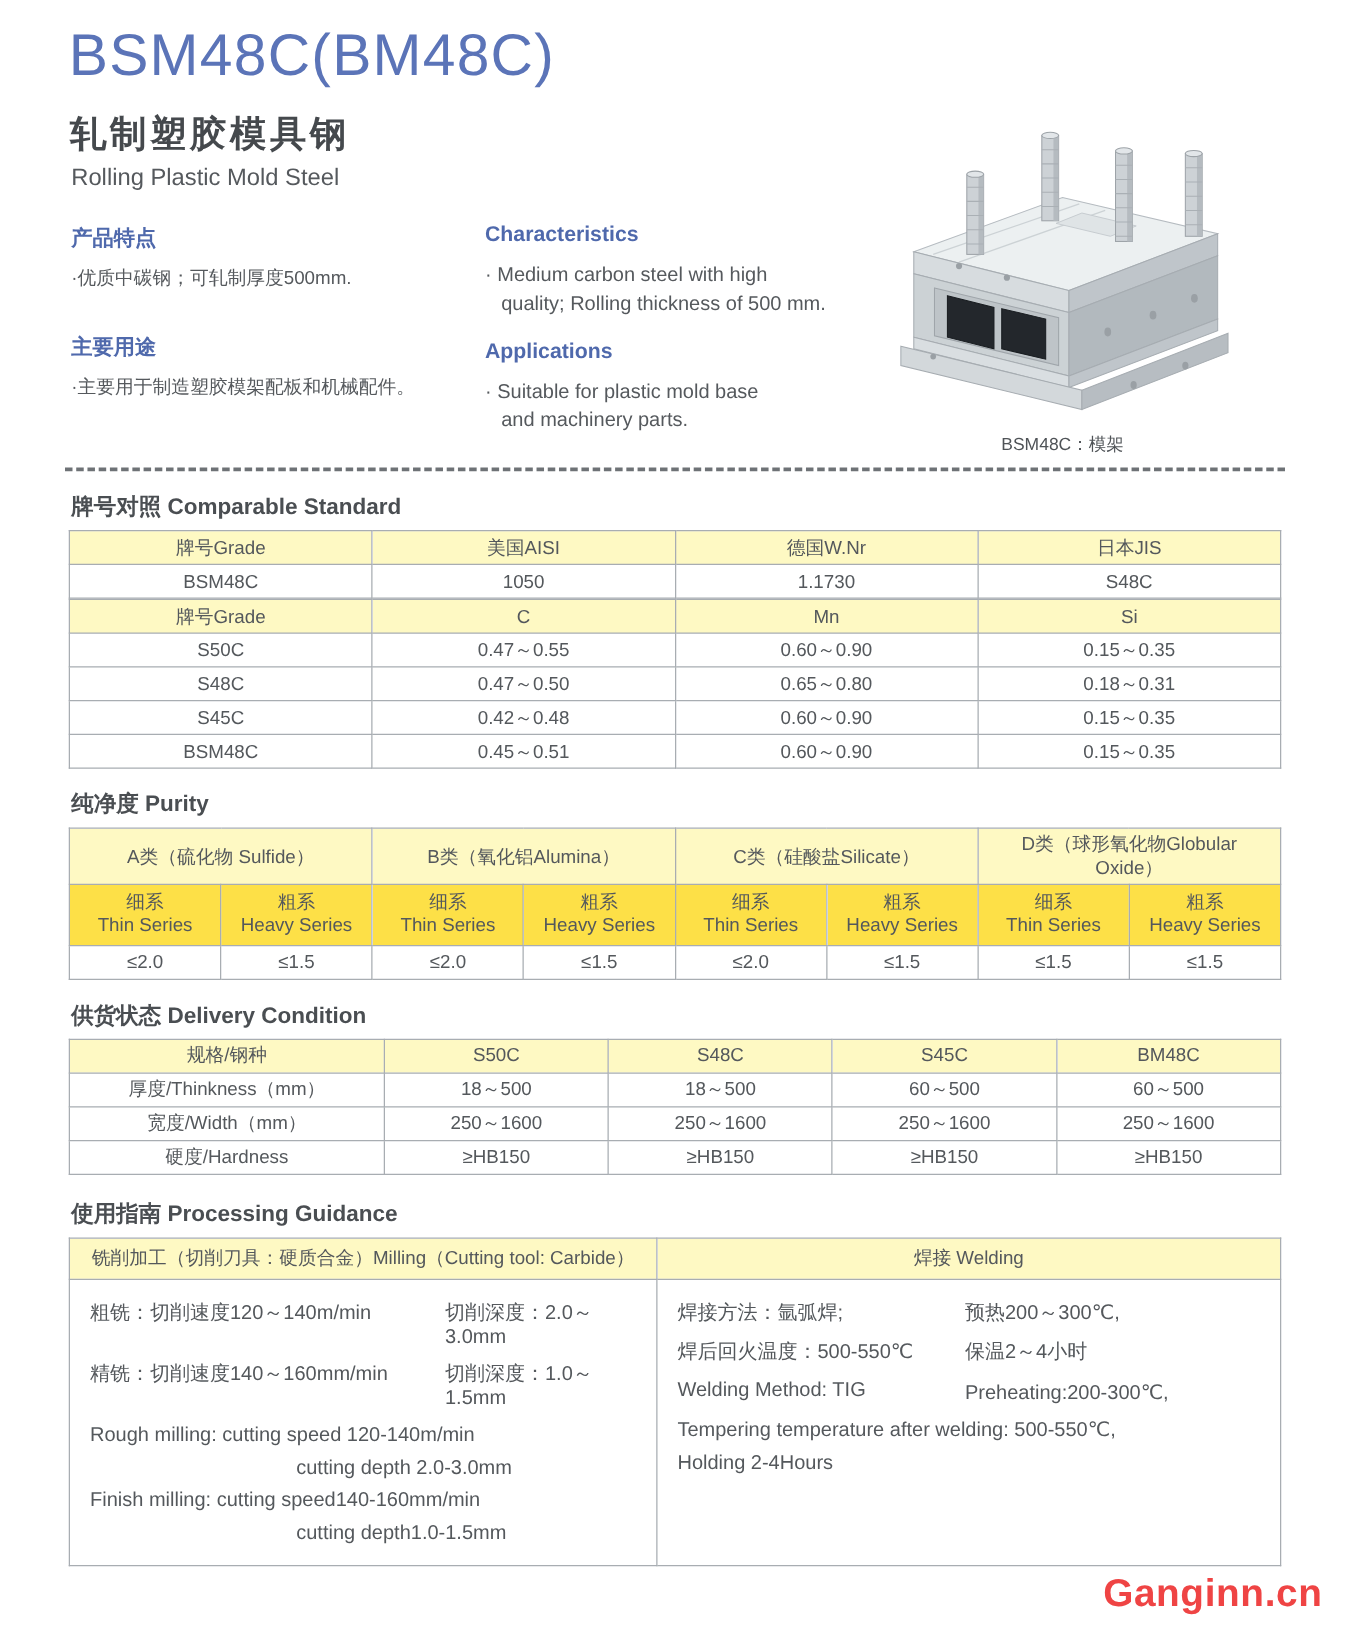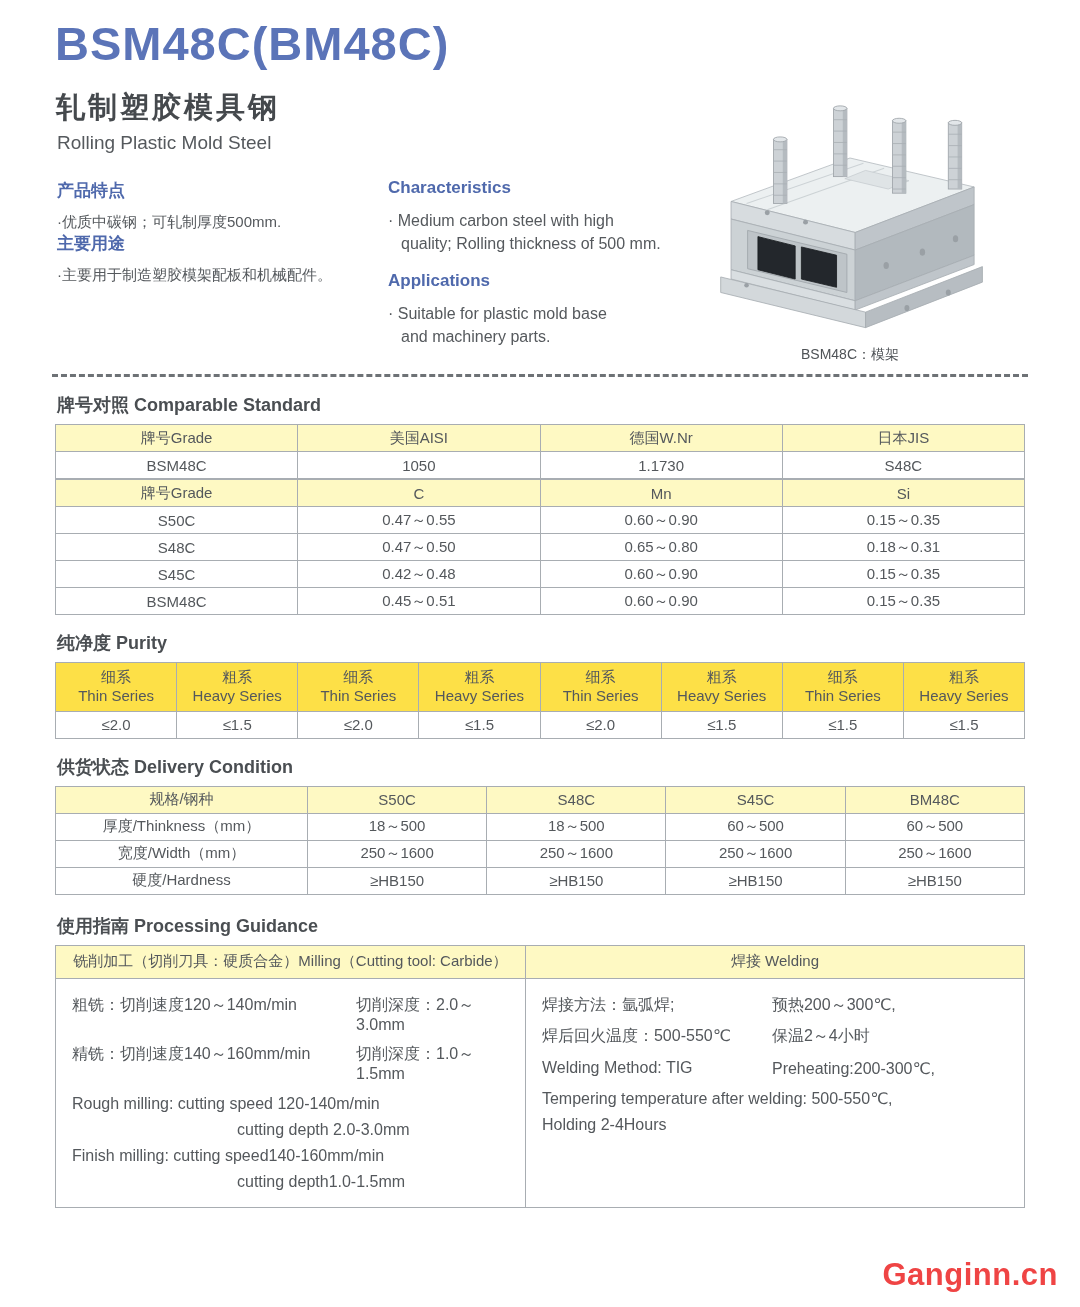--- a/index.html
+++ b/index.html
@@ -4,28 +4,28 @@
 <style>
   html,body{margin:0;padding:0}
   body{
     width:1080px;height:1307px;background:#ffffff;position:relative;overflow:hidden;
     font-family:"Liberation Sans","DejaVu Sans",sans-serif;color:#54585c;
     -webkit-font-smoothing:antialiased;
   }
   .abs{position:absolute}
   
   .hero{position:relative;height:374px}
-  .h-title{left:55px;top:16px;font-size:47px;font-weight:bold;color:#5b74b8;letter-spacing:1px}
+  .h-title{left:55px;top:16px;font-size:47px;font-weight:normal;color:#5b74b8;letter-spacing:1px}
   .h-cn{left:56px;top:88px;font-size:29px;font-weight:bold;color:#45494d;letter-spacing:3px}
   .h-en{left:57px;top:132px;font-size:19px;color:#55595d}
   .col-cn{left:57px;top:179px;width:315px}
   .col-en{left:388px;top:178px;width:330px}
   .b-head{font-size:17px;font-weight:bold;color:#4f69ac;margin:0 0 11px 0}
   .b-text{font-size:15px;color:#55595d;margin:0}
-  .mt34{}
+  .mt34{margin-top:34px}
   .mt16{margin-top:16px}
   .en-line{font-size:16px;line-height:23px;color:#55595d}
   .en-cont{padding-left:13px}
   .img-box{left:710px;top:98px;width:280px;text-align:center}
   .img-caption{font-size:14px;color:#4f5357;margin-top:4px}
   
   .divider{border-top:3px dashed #6e7276;margin:0 52px}
   
   .content{padding:0 55px}
   .sec-title{font-size:18px;font-weight:bold;color:#4a4e52;margin:16px 0 7px 2px}
@@ -196,20 +196,26 @@
           <td>0.45～0.51</td>
           <td>0.60～0.90</td>
           <td>0.15～0.35</td>
         </tr>
       </tbody>
   </table>
 
   <div class="sec-title">纯净度 Purity</div>
   <table class="tbl purity">
     <tbody>
+        <tr class="grp">
+      <th colspan="2">A类（硫化物 Sulfide）</th>
+      <th colspan="2">B类（氧化铝Alumina）</th>
+      <th colspan="2">C类（硅酸盐Silicate）</th>
+      <th colspan="2">D类（球形氧化物Globular Oxide）</th>
+    </tr>
     <tr class="psub">
       <th>
             <div>细系</div>
             <div>Thin Series</div>
           </th>
       <th>
             <div>粗系</div>
             <div>Heavy Series</div>
           </th>
       <th>

